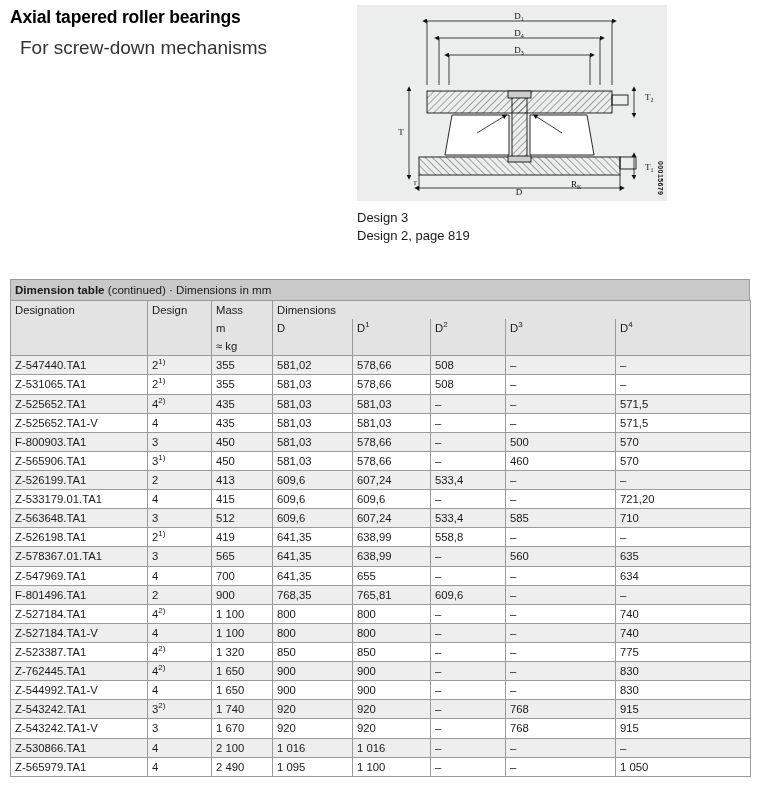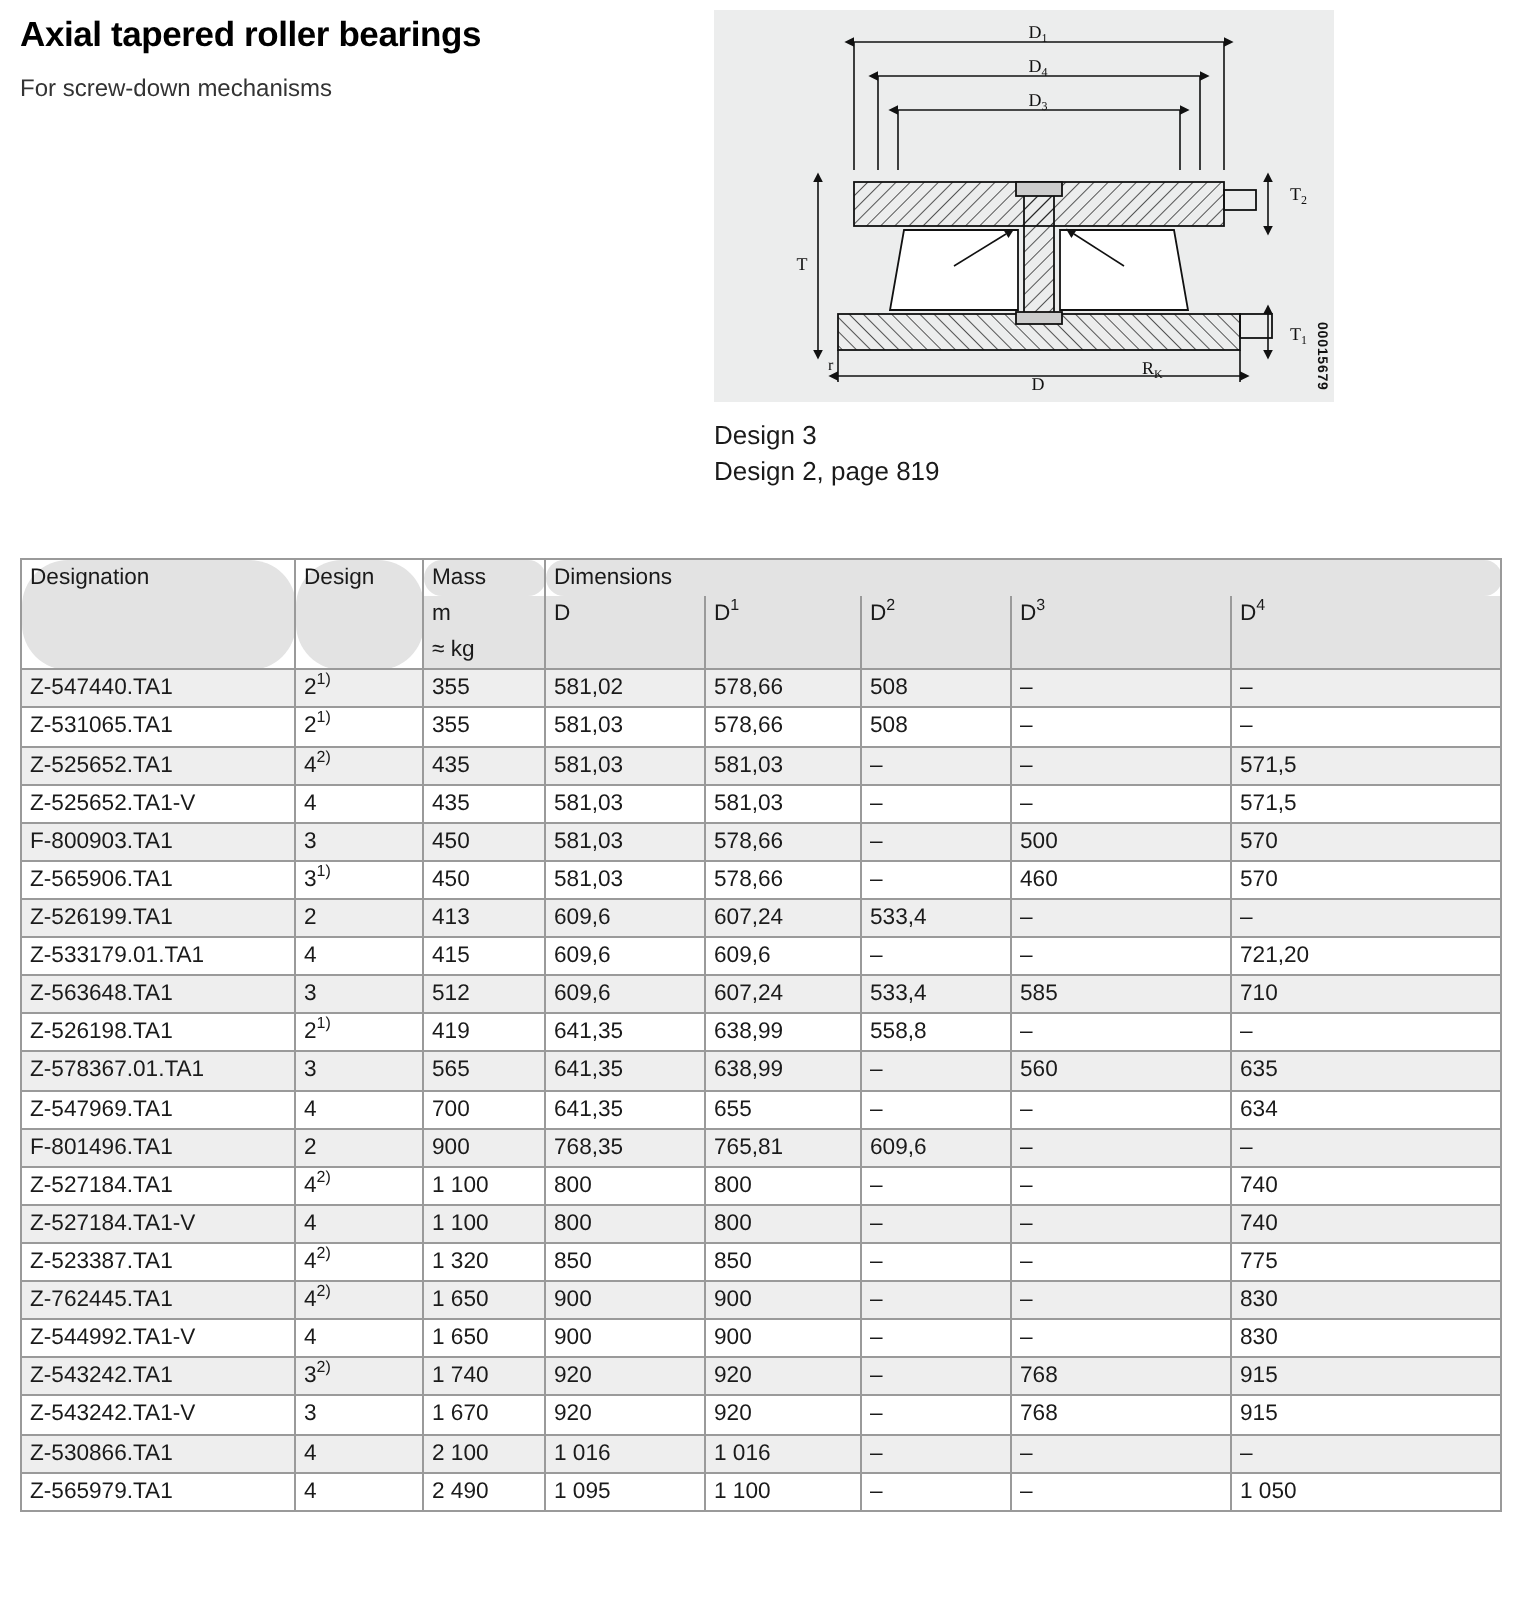--- a/index.html
+++ b/index.html
@@ -29,23 +29,23 @@
   }
   .title {
     font-size: 17.5px;
     font-weight: bold;
     letter-spacing: -0.2px;
     color: #000;
     margin: 0 0 10px 0;
     line-height: 1.1;
   }
   .subtitle {
-    font-size: 12px;
+    font-size: 19px;
     color: #333;
-    margin: 0;
+    margin: 10px;
     line-height: 1.2;
   }
 
   
   .figure-wrap {
     position: absolute;
     left: 357px;
     top: 5px;
     width: 310px;
   }
@@ -99,21 +99,21 @@
     font-size: 11.6px;
     padding: 3px 4px 4px 4px;
     border: 1px solid #9a9a9a;
     border-bottom: none;
   }
   .band b { font-weight: bold; }
   tr.headrow td {
     background: #e3e3e3;
     height: 14px;
   }
-  tr.headrow.h1 td { border-bottom: none; border-radius: 23px; }
+  tr.headrow.h1 td { border-bottom: none; }
   tr.headrow.h2 td { border-top: none; border-bottom: none; }
   tr.headrow.h3 td { border-top: none; margin-left: 40px; }
   .rowshade td { background: #eeeeee; }
   .rowplain td { background: #ffffff; }
   .desig { font-weight: bold; margin-top: 48px; }
   .dcol { font-weight: bold; }
   sup { font-size: 8px; vertical-align: super; line-height: 0; }
 
   
   col.c0 { width: 137px; }
@@ -206,20 +206,21 @@
       </svg>
       <div class="fig-code">00015679</div>
     </div>
     <div class="fig-caption">
       <div>Design 3</div>
       <div>Design 2, page 819</div>
     </div>
   </div>
 
   <div class="table-wrap">
+    <div class="band"><b>Dimension table</b><span> (continued) · Dimensions in mm</span></div>
     <table class="dim">
       <colgroup>
         <col class="c0">
           <col class="c1">
           <col class="c2">
           <col class="c3">
           <col class="c4">
           <col class="c5">
           <col class="c6">
           <col class="c7">

